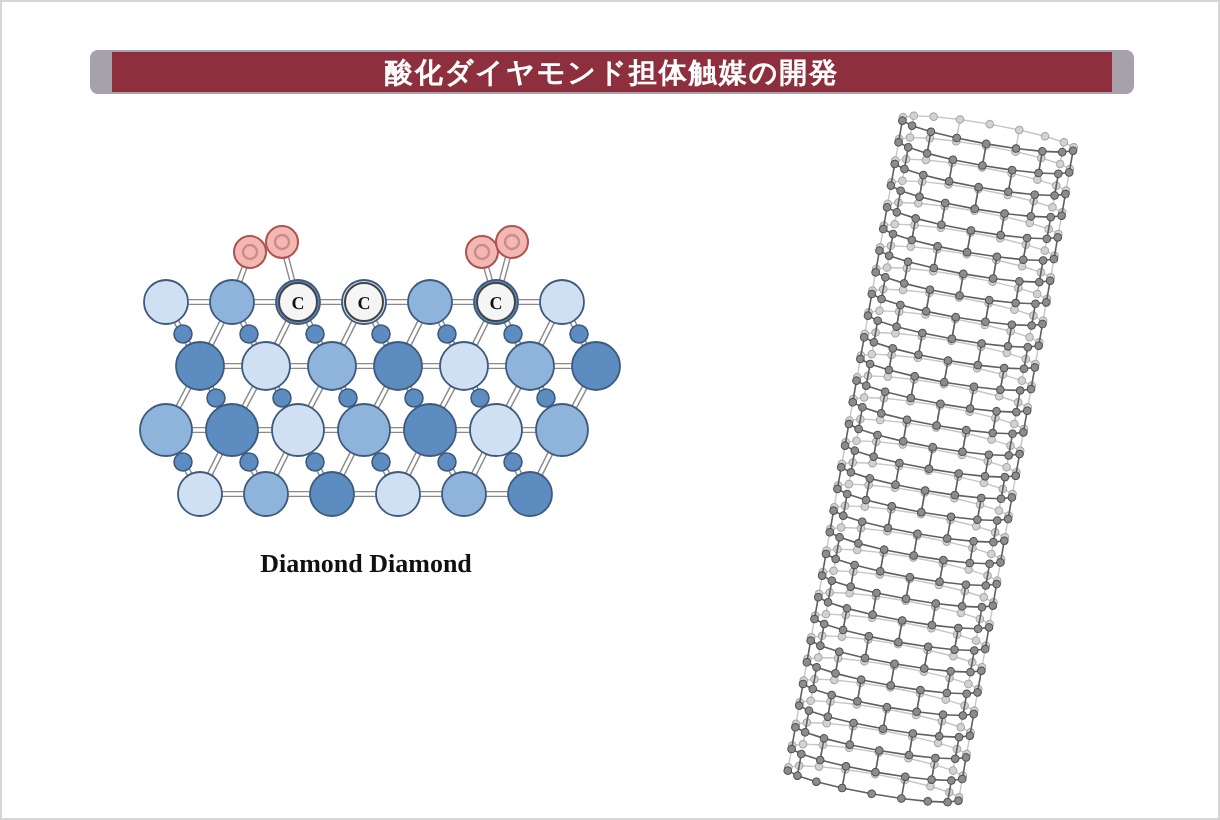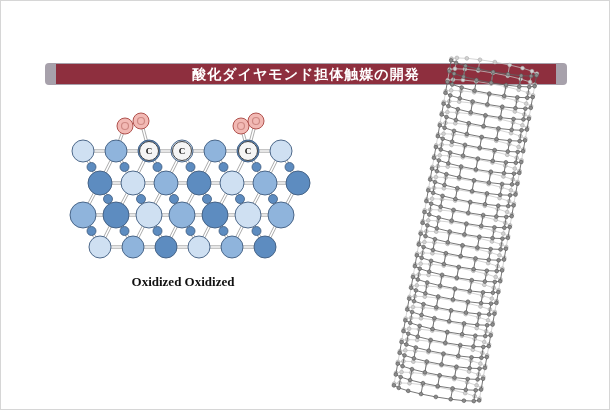--- a/index.html
+++ b/index.html
@@ -10,21 +10,20 @@
     border:1px solid #d6d6d6;
     box-sizing:border-box;
     overflow:hidden;
     font-family:"Liberation Sans", sans-serif;
   }
   .title-bar {
     position:absolute;
     left:44px; top:24px;
     width:522px; height:22px;
     border-radius:4px;
-    margin-top:38px;
   }
   .title-bar-inner {
     position:absolute;
     left:11px; right:11px; top:1px; bottom:1px;
     display:flex; align-items:center; justify-content:center;
   }
   .title-text {
     font-size:14px;
     font-weight:bold;
     letter-spacing:1px;
@@ -255,21 +254,21 @@
         <circle cx="203" cy="10" r="3.5" fill="none" stroke="#cf8a85" stroke-width="1.2"></circle>
         <circle cx="96" cy="40" r="9.5" fill="#f5f5f5" stroke="#444444" stroke-width="1"></circle>
         <text x="96" y="43.4" text-anchor="middle" font-size="9" font-weight="bold" font-family="&quot;Liberation Serif&quot;, serif" fill="#111111">C</text>
         <circle cx="129" cy="40" r="9.5" fill="#f5f5f5" stroke="#444444" stroke-width="1"></circle>
         <text x="129" y="43.4" text-anchor="middle" font-size="9" font-weight="bold" font-family="&quot;Liberation Serif&quot;, serif" fill="#111111">C</text>
         <circle cx="195" cy="40" r="9.5" fill="#f5f5f5" stroke="#444444" stroke-width="1"></circle>
         <text x="195" y="43.4" text-anchor="middle" font-size="9" font-weight="bold" font-family="&quot;Liberation Serif&quot;, serif" fill="#111111">C</text>
       </g>
     </svg>
 
-  <div class="fig-caption">Oxidized Oxidized</div>
+  <div class="fig-caption">Diamond Diamond</div>
 
   <svg class="fig-tube" viewBox="0 0 235 360">
       <g transform="rotate(10 135 18)">
         <g>
           <line x1="178.33154113253715" y1="17.13175911166535" x2="173.10511776651532" y2="15.5" stroke="#c6c6c6" stroke-width="0.7"></line>
           <line x1="173.10511776651532" y1="15.5" x2="163.28265482620773" y2="14.16977778440511" stroke="#c6c6c6" stroke-width="0.7"></line>
           <line x1="173.10511776651532" y1="15.5" x2="173.10511776651532" y2="26.5" stroke="#c6c6c6" stroke-width="0.7"></line>
           <line x1="163.28265482620773" y1="14.16977778440511" x2="150.04888630632942" y2="13.30153689607046" stroke="#c6c6c6" stroke-width="0.7"></line>
           <line x1="150.04888630632942" y1="13.30153689607046" x2="135" y2="13" stroke="#c6c6c6" stroke-width="0.7"></line>
           <line x1="150.04888630632942" y1="13.30153689607046" x2="150.04888630632942" y2="24.30153689607046" stroke="#c6c6c6" stroke-width="0.7"></line>

